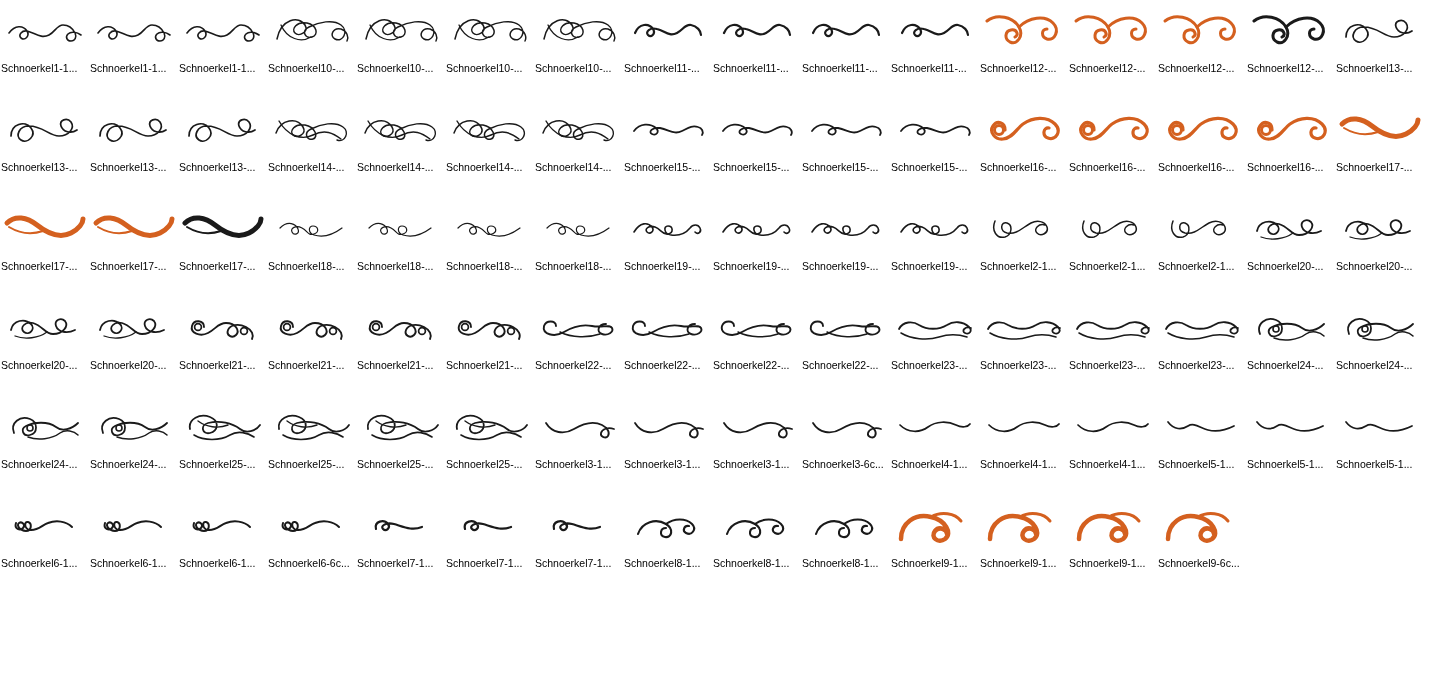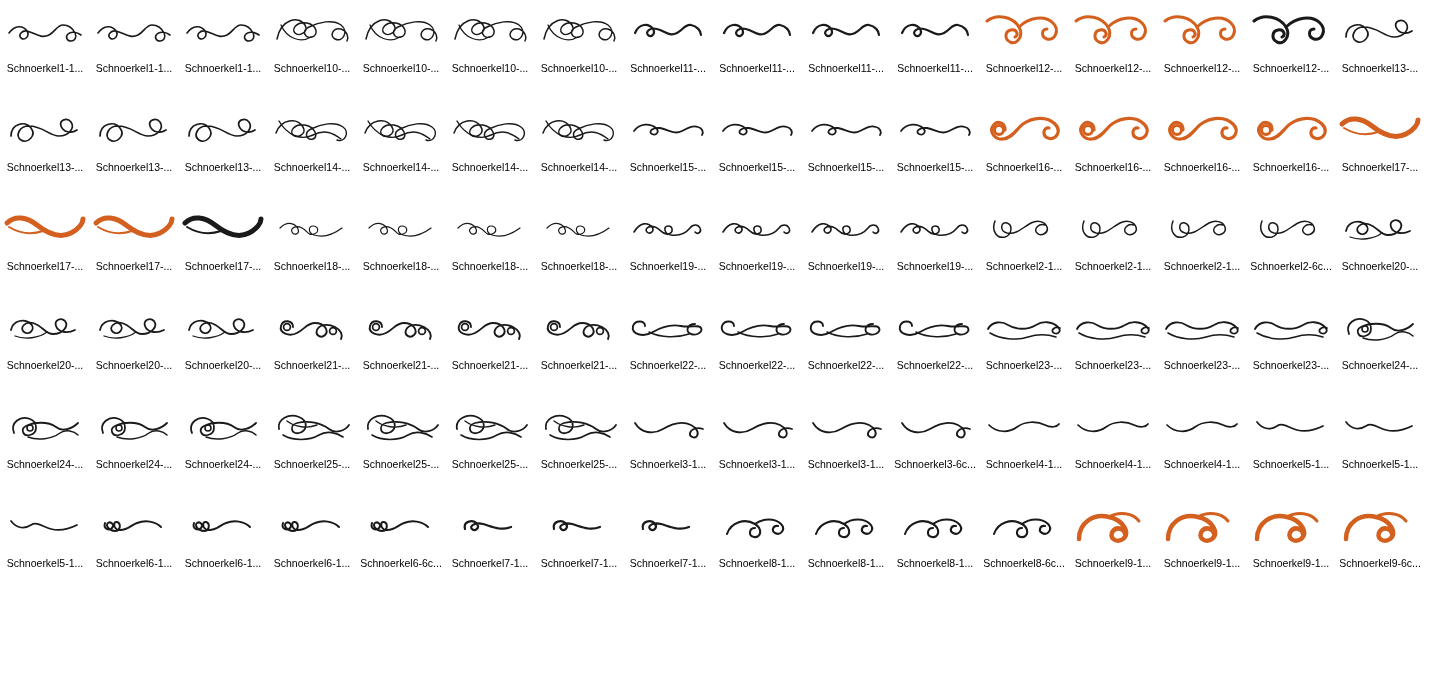--- a/index.html
+++ b/index.html
@@ -12,21 +12,20 @@
     height: 696px;
     font-family: "Liberation Sans", sans-serif;
     overflow: hidden;
   }
   #grid {
     display: grid;
     grid-template-columns: repeat(16, 89px);
     grid-auto-rows: 99px;
     padding: 0;
     margin: 0;
-    text-align: center;
   }
   .cell {
     width: 89px;
     height: 99px;
     display: flex;
     flex-direction: column;
     align-items: flex-start;
     justify-content: flex-start;
     box-sizing: border-box;
     overflow: hidden;
@@ -441,28 +440,20 @@
     <div class="cell">
       <div class="thumb">
         <svg width="74" height="32" viewBox="0 0 74 32">
     <path d="M8 8 C4 18 10 26 18 24 C25 22 26 12 20 10 C14 8 12 18 20 20 C30 22 36 14 44 10 C50 7 58 8 60 14 C62 20 54 24 50 20 C46 16 52 10 58 12" fill="none" stroke="#1a1a1a" stroke-width="1.5" stroke-linecap="round"></path>
         </svg>
       </div>
       <div class="caption">Schnoerkel2-1...</div>
     </div>
     <div class="cell">
       <div class="thumb">
-        <svg width="74" height="32" viewBox="0 0 74 32">
-    <path d="M8 8 C4 18 10 26 18 24 C25 22 26 12 20 10 C14 8 12 18 20 20 C30 22 36 14 44 10 C50 7 58 8 60 14 C62 20 54 24 50 20 C46 16 52 10 58 12" fill="none" stroke="#1a1a1a" stroke-width="1.5" stroke-linecap="round"></path>
-        </svg>
-      </div>
-      <div class="caption">Schnoerkel2-6c...</div>
-    </div>
-    <div class="cell">
-      <div class="thumb">
         <svg width="80" height="36" viewBox="0 0 80 36">
     <path d="M6 20 C8 10 20 8 26 14 C31 19 24 26 19 22 C14 18 20 11 28 13 C38 16 40 24 48 24 C58 24 64 16 60 11 C56 7 49 10 51 16 C53 22 62 24 70 20" fill="none" stroke="#1a1a1a" stroke-width="1.8" stroke-linecap="round"></path>
     <path d="M10 26 C20 30 34 28 42 22" fill="none" stroke="#1a1a1a" stroke-width="1.3" stroke-linecap="round"></path>
         </svg>
       </div>
       <div class="caption">Schnoerkel20-...</div>
     </div>
     <div class="cell">
       <div class="thumb">
         <svg width="80" height="36" viewBox="0 0 80 36">
@@ -840,29 +831,20 @@
       <div class="thumb">
         <svg width="72" height="32" viewBox="0 0 72 32">
     <path d="M6 24 C10 12 24 8 34 14 C42 19 40 28 33 27 C27 26 28 18 34 18" fill="none" stroke="#1a1a1a" stroke-width="2.1" stroke-linecap="round"></path>
     <path d="M34 14 C42 8 54 8 60 14 C65 19 60 26 54 23 C50 21 52 15 57 16" fill="none" stroke="#1a1a1a" stroke-width="2.1" stroke-linecap="round"></path>
         </svg>
       </div>
       <div class="caption">Schnoerkel8-1...</div>
     </div>
     <div class="cell">
       <div class="thumb">
-        <svg width="72" height="32" viewBox="0 0 72 32">
-    <path d="M6 24 C10 12 24 8 34 14 C42 19 40 28 33 27 C27 26 28 18 34 18" fill="none" stroke="#1a1a1a" stroke-width="2.1" stroke-linecap="round"></path>
-    <path d="M34 14 C42 8 54 8 60 14 C65 19 60 26 54 23 C50 21 52 15 57 16" fill="none" stroke="#1a1a1a" stroke-width="2.1" stroke-linecap="round"></path>
-        </svg>
-      </div>
-      <div class="caption">Schnoerkel8-6c...</div>
-    </div>
-    <div class="cell">
-      <div class="thumb">
         <svg width="76" height="42" viewBox="0 0 76 42">
     <path d="M4 34 C4 18 18 8 34 12 C48 15 56 28 48 34 C41 39 33 32 38 26 C42 21 50 24 50 29" fill="none" stroke="#d4601f" stroke-width="4.5" stroke-linecap="round"></path>
     <path d="M34 12 C44 6 58 8 64 16" fill="none" stroke="#d4601f" stroke-width="3" stroke-linecap="round"></path>
         </svg>
       </div>
       <div class="caption">Schnoerkel9-1...</div>
     </div>
     <div class="cell">
       <div class="thumb">
         <svg width="76" height="42" viewBox="0 0 76 42">

